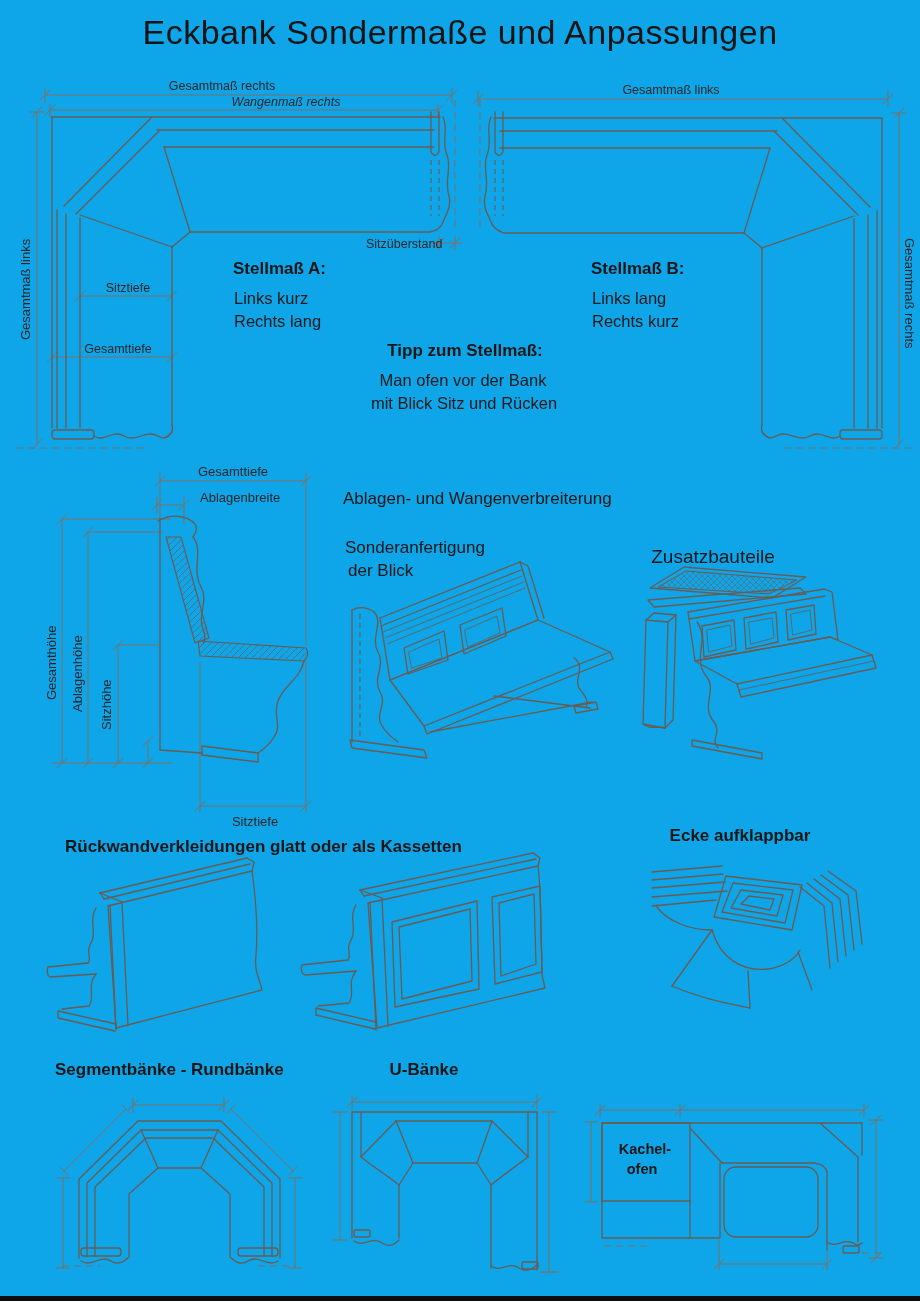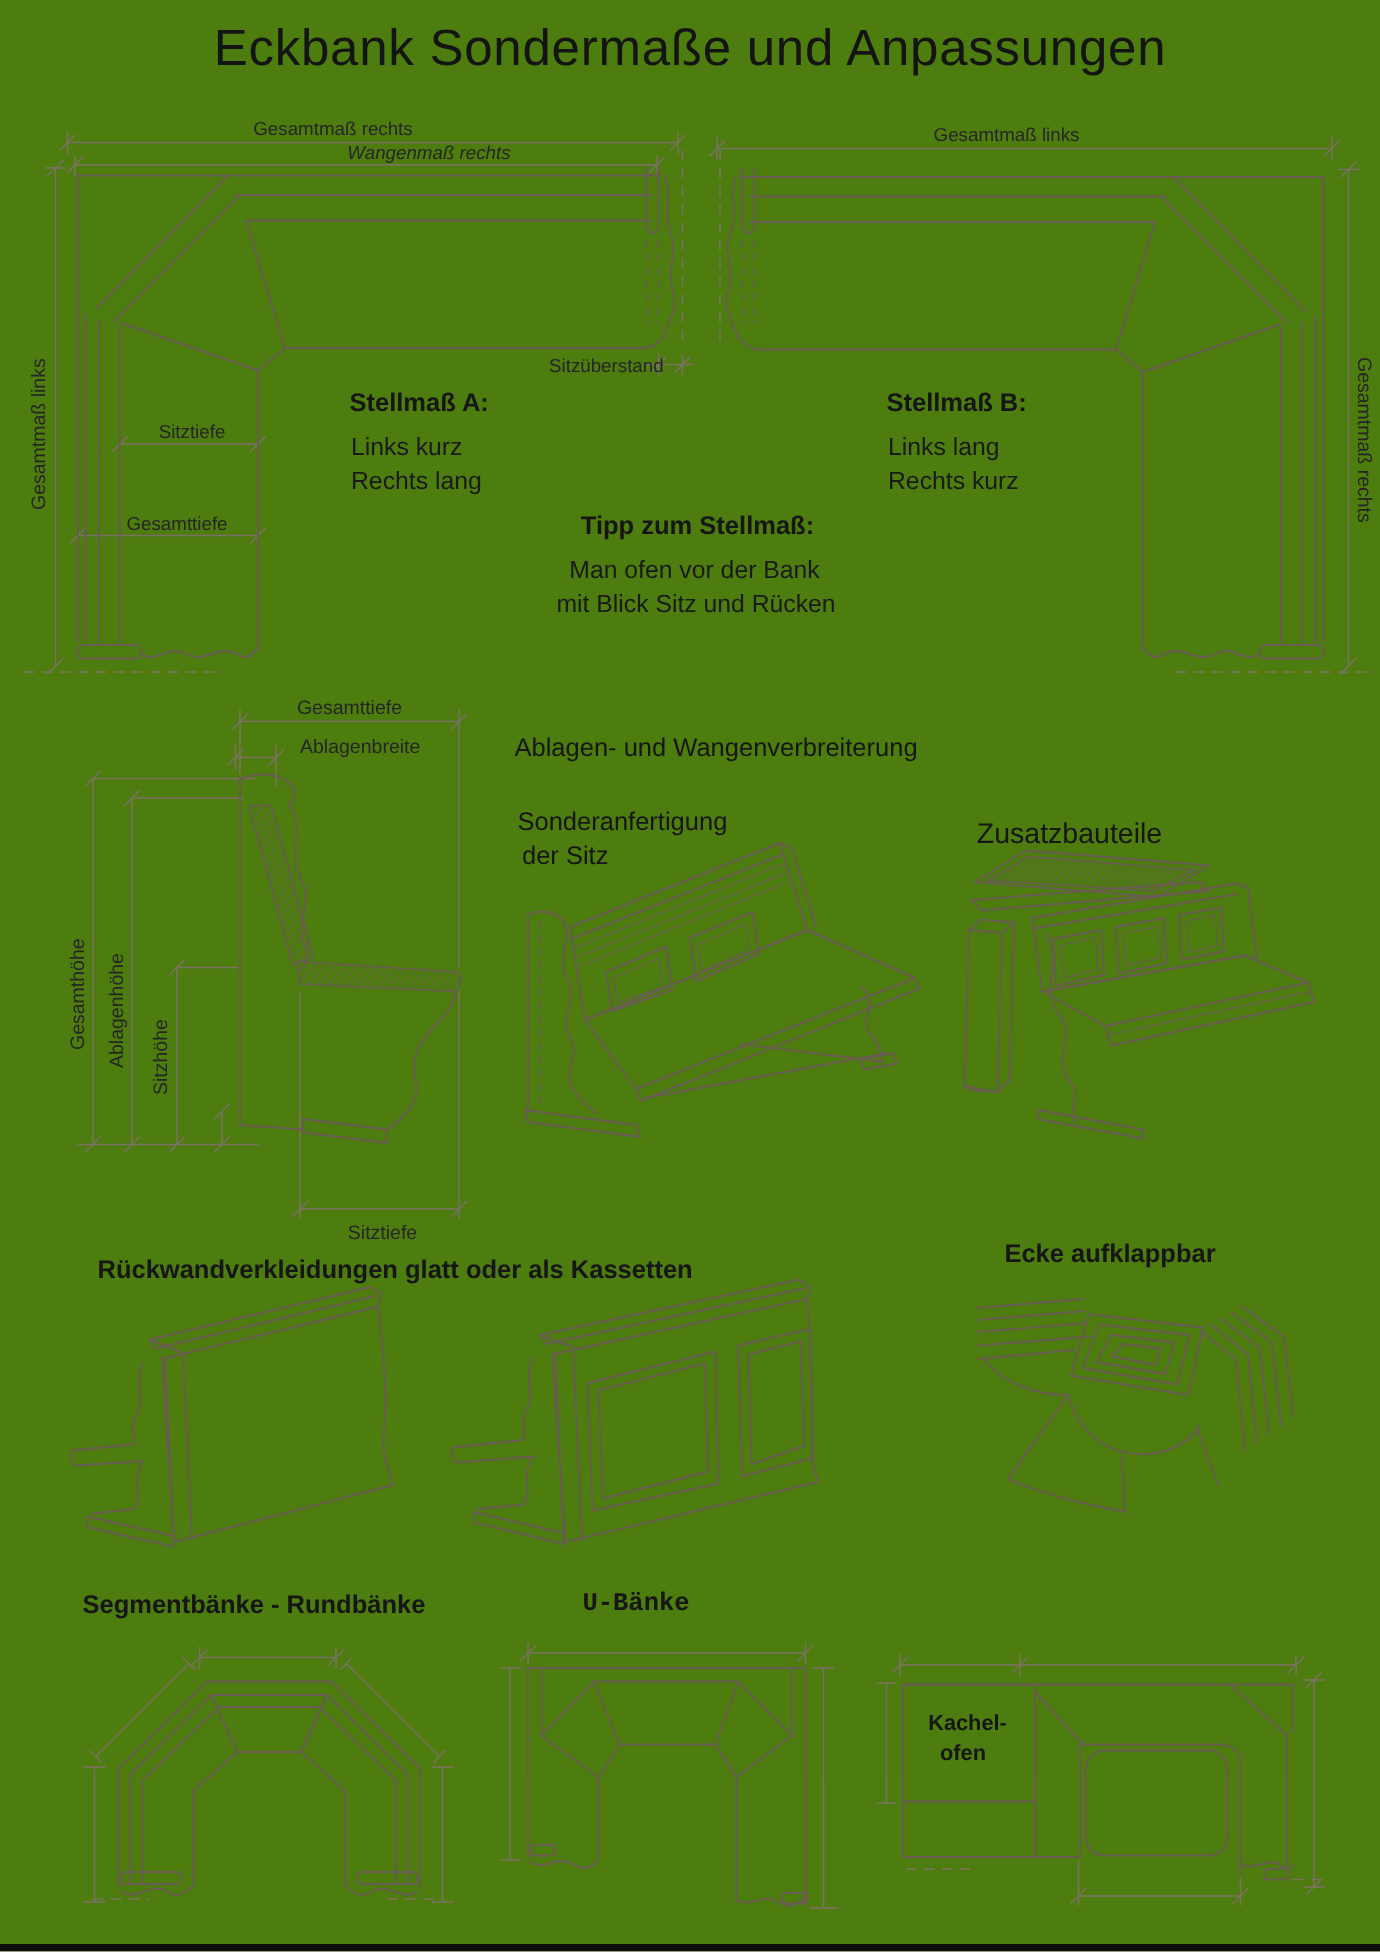--- a/index.html
+++ b/index.html
@@ -1,18 +1,18 @@
 <!DOCTYPE html>
 <html><head>
 <meta charset="utf-8">
 <style>
   html,body{margin:0;padding:0;background:#e8e6e2;}
   #page{
     position:relative; width:920px; height:1301px; margin:0 auto;
-    background:#4d7c0f; overflow:hidden;
+    background:#0ea5e9; overflow:hidden;
     font-family:"Liberation Sans", sans-serif; color:#1c1c1c;
   }
   #art{position:absolute;left:0;top:0;}
   
   .sk{stroke:#6a5c52;stroke-width:1.3;fill:none;stroke-linecap:round;stroke-linejoin:round;}
   .skf{stroke:#6a5c52;stroke-width:1.1;fill:url(#hatch);stroke-linejoin:round;}
   .skc{stroke:#6a5c52;stroke-width:1;fill:url(#cross);stroke-linejoin:round;}
   .skt{stroke:#6a5c52;stroke-width:.8;fill:none;stroke-linecap:round;}
   .sd{stroke:#6a5c52;stroke-width:1.1;fill:none;stroke-dasharray:5 4;}
   
@@ -313,25 +313,25 @@
 
   <div class="lbl lblc" style="left:233px; top:464px; font-size:13px;">Gesamttiefe</div>
   <div class="lbl" style="left:200px; top:490px; font-size:13px;">Ablagenbreite</div>
   <div class="vlbl" style="left:44px; top:700px;">Gesamthöhe</div>
   <div class="vlbl" style="left:70px; top:712px;">Ablagenhöhe</div>
   <div class="vlbl" style="left:99px; top:730px;">Sitzhöhe</div>
   <div class="lbl lblc" style="left:255px; top:814px; font-size:13px;">Sitztiefe</div>
 
   <div class="hr" style="left:343px; top:489px;">Ablagen- und Wangenverbreiterung</div>
   <div class="hr" style="left:345px; top:538px;">Sonderanfertigung</div>
-  <div class="hr" style="left:348px; top:561px;">der Sitz</div>
+  <div class="hr" style="left:348px; top:561px;">der Blick</div>
   <div class="hr zus ctr" style="left:713px; top:533px;">Zusatzbauteile</div>
 
   <div class="hb" style="left:65px; top:837px;">Rückwandverkleidungen glatt oder als Kassetten</div>
   <div class="hb ctr" style="left:740px; top:826px;">Ecke aufklappbar</div>
 
   <div class="hb" style="left:55px; top:1060px;">Segmentbänke - Rundbänke</div>
-  <div class="hb ctr" style="left:424px; top:1060px;font-family:Liberation Mono, monospace;">U-Bänke</div>
+  <div class="hb ctr" style="left:424px; top:1060px;">U-Bänke</div>
   <div class="kach" style="left:645px; top:1141px;">Kachel-</div>
   <div class="kach" style="left:642px; top:1161px;">ofen</div>
 
   <div id="bottombar"></div>
 </div>
 
 </body></html>

